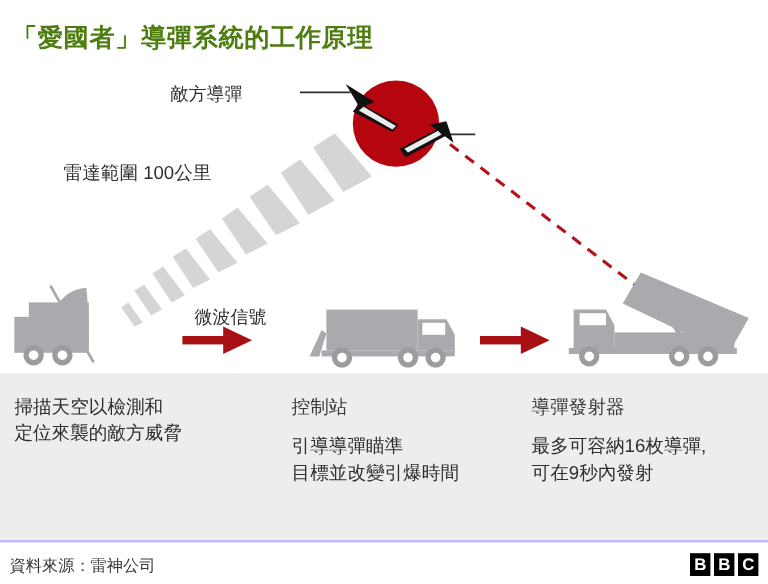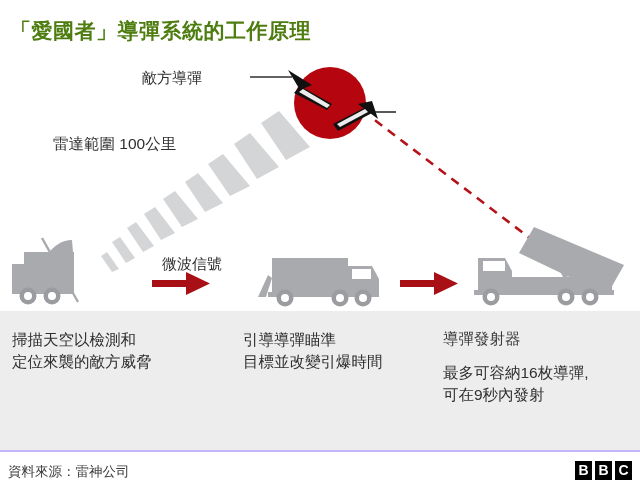--- a/index.html
+++ b/index.html
@@ -230,20 +230,21 @@
   <div class="panel">
 
     <div class="panel-col" id="col-radar">
       <div class="col-body">
         <span>掃描天空以檢測和</span>
         <span>定位來襲的敵方威脅</span>
       </div>
     </div>
 
     <div class="panel-col" id="col-control">
+      <div class="col-head">控制站</div>
       <div class="col-body">
         <span>引導導彈瞄準</span>
         <span>目標並改變引爆時間</span>
       </div>
     </div>
 
     <div class="panel-col" id="col-launcher">
       <div class="col-head">導彈發射器</div>
       <div class="col-body">
         <span>最多可容納16枚導彈,</span>

